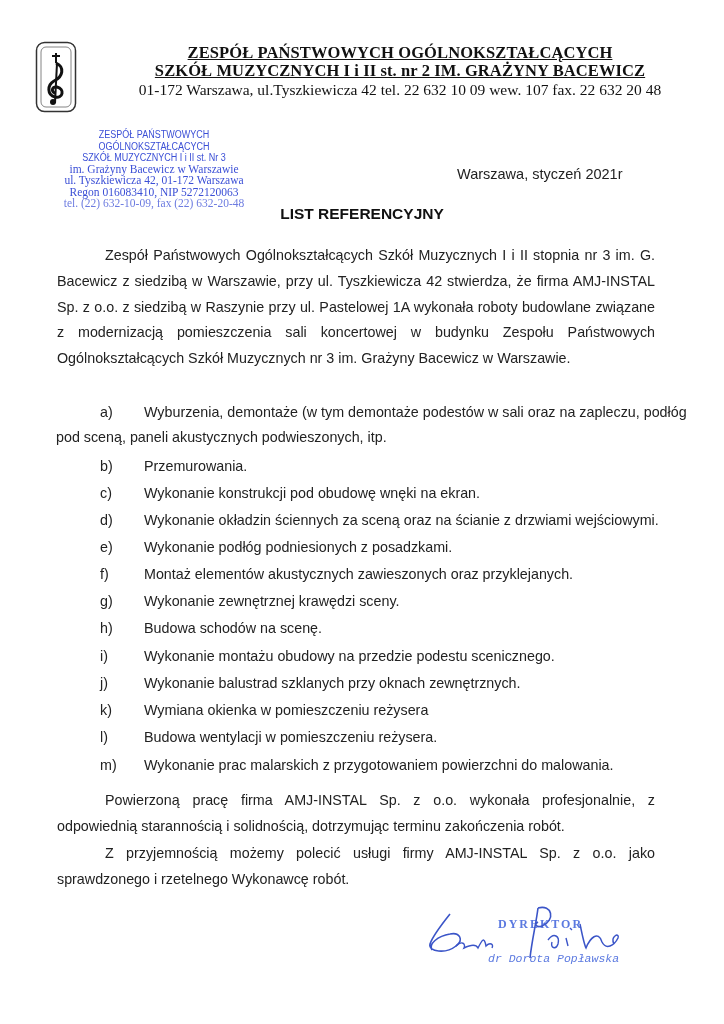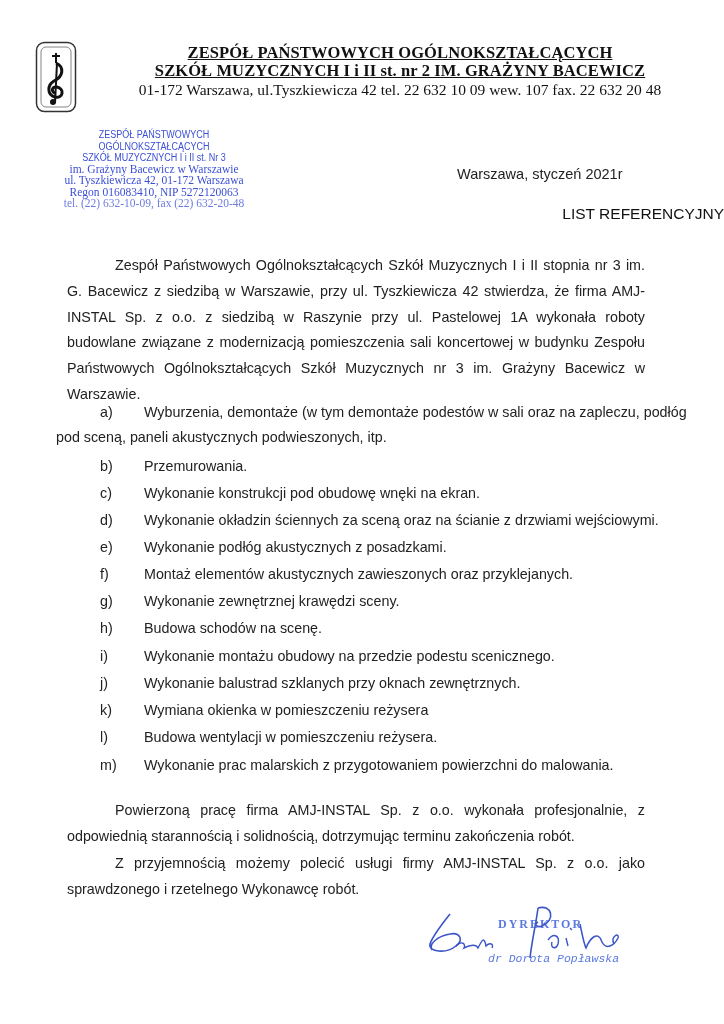--- a/index.html
+++ b/index.html
@@ -17,24 +17,24 @@
   .lh .l3 { font-size: 15.5px; line-height: 19px; }
   .lh .l4 { font-weight: bold; font-size: 14.5px; line-height: 18px; }
 
   
   .stamp { position: absolute; left: 44px; top: 129px; width: 220px; text-align: center; color: #3b4fd6; line-height: 11.5px; }
   .stamp .s1, .stamp .s2 { font-family: "Liberation Sans", sans-serif; font-size: 10px; transform: scaleX(0.9); }
   .stamp .s3, .stamp .s4, .stamp .s5, .stamp .s6 { font-family: "Liberation Serif", serif; font-size: 11.5px; }
   .stamp .s6 { opacity: 0.75; }
 
   .date { position: absolute; left: 457px; top: 166px; font-size: 14.5px; color: #222; }
-  .title { position: absolute; left: 0; width: 724px; top: 205px; text-align: right; font-weight: normal; font-size: 15.5px; color: #111; }
+  .title { position: absolute; left: 0; width: 724px; top: 205px; text-align: center; font-weight: bold; font-size: 15.5px; color: #111; }
 
   .body-text { position: absolute; left: 56px; width: 600px; font-size: 14.3px; line-height: 25.8px; color: #222; }
-  .para { margin: 11px; text-align: justify; text-indent: 48px; }
+  .para { margin: 1px; text-align: justify; text-indent: 48px; }
   .p1 { top: 242px; }
   .intro { position: absolute; left: 104px; top: 377px; font-size: 14.3px; color: #222; }
 
   .item { position: absolute; font-size: 14.3px; color: #222; }
   .item .lbl { position: absolute; left: 0; }
   .item .txt { position: absolute; left: 44px; white-space: nowrap; }
   .item-a { left: 100px; top: 404px; }
   .item-a-cont { position: absolute; left: 56px; top: 429px; font-size: 14.3px; color: #222; white-space: nowrap; }
 
   .p2 { top: 787px; }
@@ -100,21 +100,21 @@
     <div class="item" style="left:100px; top:485px;">
       <span class="lbl">c)</span>
       <span class="txt">Wykonanie konstrukcji pod obudowę wnęki na ekran.</span>
     </div>
     <div class="item" style="left:100px; top:512px;">
       <span class="lbl">d)</span>
       <span class="txt">Wykonanie okładzin ściennych za sceną oraz na ścianie z drzwiami wejściowymi.</span>
     </div>
     <div class="item" style="left:100px; top:539px;">
       <span class="lbl">e)</span>
-      <span class="txt">Wykonanie podłóg akustycznych z posadzkami.</span>
+      <span class="txt">Wykonanie podłóg podniesionych z posadzkami.</span>
     </div>
     <div class="item" style="left:100px; top:566px;">
       <span class="lbl">f)</span>
       <span class="txt">Montaż elementów akustycznych zawieszonych oraz przyklejanych.</span>
     </div>
     <div class="item" style="left:100px; top:593px;">
       <span class="lbl">g)</span>
       <span class="txt">Wykonanie zewnętrznej krawędzi sceny.</span>
     </div>
     <div class="item" style="left:100px; top:620px;">

